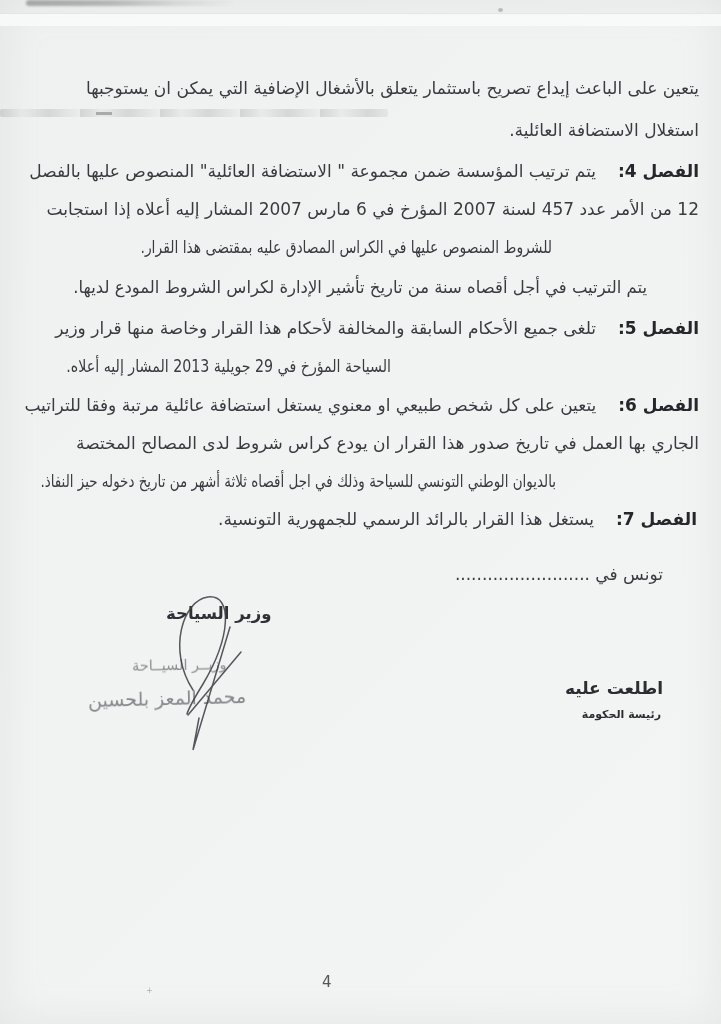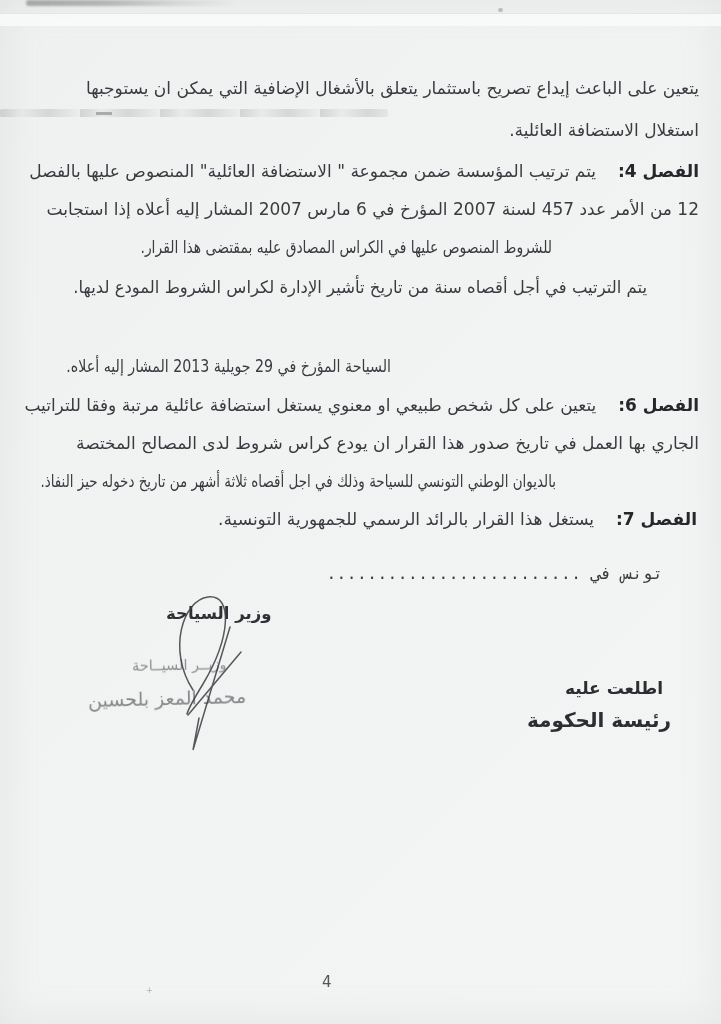--- a/index.html
+++ b/index.html
@@ -58,23 +58,23 @@
     font-size:19px;letter-spacing:2px;color:#85878b;
     filter:blur(.55px);transform:rotate(-1.5deg);
   }
   .sig-svg{position:absolute;left:145px;top:592px;}
   .approve1{
     position:absolute;right:58px;top:678px;
     direction:rtl;white-space:nowrap;
     font-size:17px;font-weight:700;color:#2c2d32;
   }
   .approve2{
-    position:absolute;right:50px;top:708px;
+    position:absolute;right:60px;top:708px;
     direction:rtl;white-space:nowrap;
-    font-size:20px;font-weight:700;color:#2c2d32;
+    font-size:11px;font-weight:700;color:#2c2d32;
   }
   .pagenum{
     position:absolute;left:322px;top:973px;
     font-size:15px;color:#55565a;
   }
 </style>
 </head>
 <body>
 
 <div class="page">
@@ -92,33 +92,36 @@
     <div class="ln fitline" style="top: 75px; left: 40px; right: 22px; transform: scaleX(1);">يتعين على الباعث إيداع تصريح باستثمار يتعلق بالأشغال الإضافية التي يمكن ان يستوجبها</div>
 
     <div class="ln fitline" style="top: 158px; left: 40px; right: 22px; transform: scaleX(1);">
       <b class="lbl">الفصل 4:</b><span>يتم ترتيب المؤسسة ضمن مجموعة " الاستضافة العائلية" المنصوص عليها بالفصل</span>
     </div>
     <div class="ln fitline" style="top: 196px; left: 40px; right: 22px; transform: scaleX(1);">12 من الأمر عدد 457 لسنة 2007 المؤرخ في 6 مارس 2007 المشار إليه أعلاه إذا استجابت</div>
     <div class="ln fitline" style="top: 234px; left: 140px; right: 169px; transform: scaleX(0.817);">للشروط المنصوص عليها في الكراس المصادق عليه بمقتضى هذا القرار.</div>
 
     <div class="ln fitline" style="top: 274px; left: 73px; right: 74px; transform: scaleX(0.968);">يتم الترتيب في أجل أقصاه سنة من تاريخ تأشير الإدارة لكراس الشروط المودع لديها.</div>
 
+    <div class="ln fitline" style="top: 315px; left: 40px; right: 22px; transform: scaleX(1);">
+      <b class="lbl">الفصل 5:</b><span>تلغى جميع الأحكام السابقة والمخالفة لأحكام هذا القرار وخاصة منها قرار وزير</span>
+    </div>
     <div class="ln fitline" style="top: 353px; left: 66px; right: 330px; transform: scaleX(0.835);">السياحة المؤرخ في 29 جويلية 2013 المشار إليه أعلاه.</div>
 
     <div class="ln fitline" style="top: 392px; left: 40px; right: 22px; transform: scaleX(0.998);">
       <b class="lbl">الفصل 6:</b><span>يتعين على كل شخص طبيعي او معنوي يستغل استضافة عائلية مرتبة وفقا للتراتيب</span>
     </div>
     <div class="ln fitline" style="top: 430px; left: 40px; right: 22px; transform: scaleX(1);">الجاري بها العمل في تاريخ صدور هذا القرار ان يودع كراس شروط لدى المصالح المختصة</div>
     <div class="ln fitline" style="top: 468px; left: 40px; right: 165px; transform: scaleX(0.791);">بالديوان الوطني التونسي للسياحة وذلك في اجل أقصاه ثلاثة أشهر من تاريخ دخوله حيز النفاذ.</div>
 
     <div class="ln fitline" style="top: 506px; left: 230px; right: 24px; transform: scaleX(1);">
       <b class="lbl">الفصل 7:</b><span>يستغل هذا القرار بالرائد الرسمي للجمهورية التونسية.</span>
     </div>
 
-    <div class="ln fitline" style="top: 561px; left: 435px; right: 58px; transform: scaleX(1); font-family: Liberation Mono, monospace;">تونس في .........................</div>
+    <div class="ln fitline" style="top: 561px; left: 435px; right: 58px; transform: scaleX(1);">تونس في .........................</div>
 
     <div class="sig-title">وزير السياحة</div>
     <div class="stamp1">وزيــر السيــاحة</div>
     <div class="stamp2">محمد المعز بلحسين</div>
 
     <svg class="sig-svg" width="120" height="172" viewBox="0 0 120 172">
       <g fill="none" stroke="#404147" stroke-width="1.5" stroke-linecap="round" opacity="0.88">
         <path d="M 48,98 C 22,58 38,8 63,5 C 88,2 86,45 58,92 C 50,105 44,115 42,122"></path>
         <path d="M 85,35 L 48,158 L 54,126"></path>
         <path d="M 96,60 L 43,123"></path>

